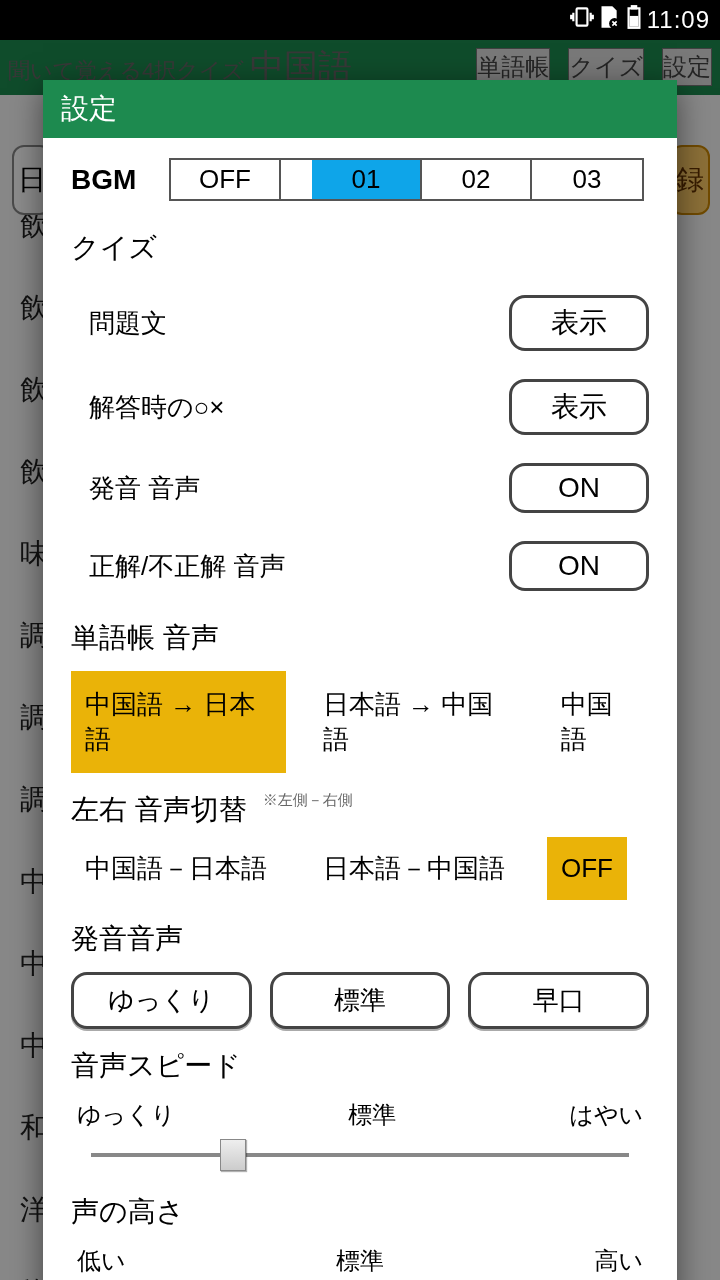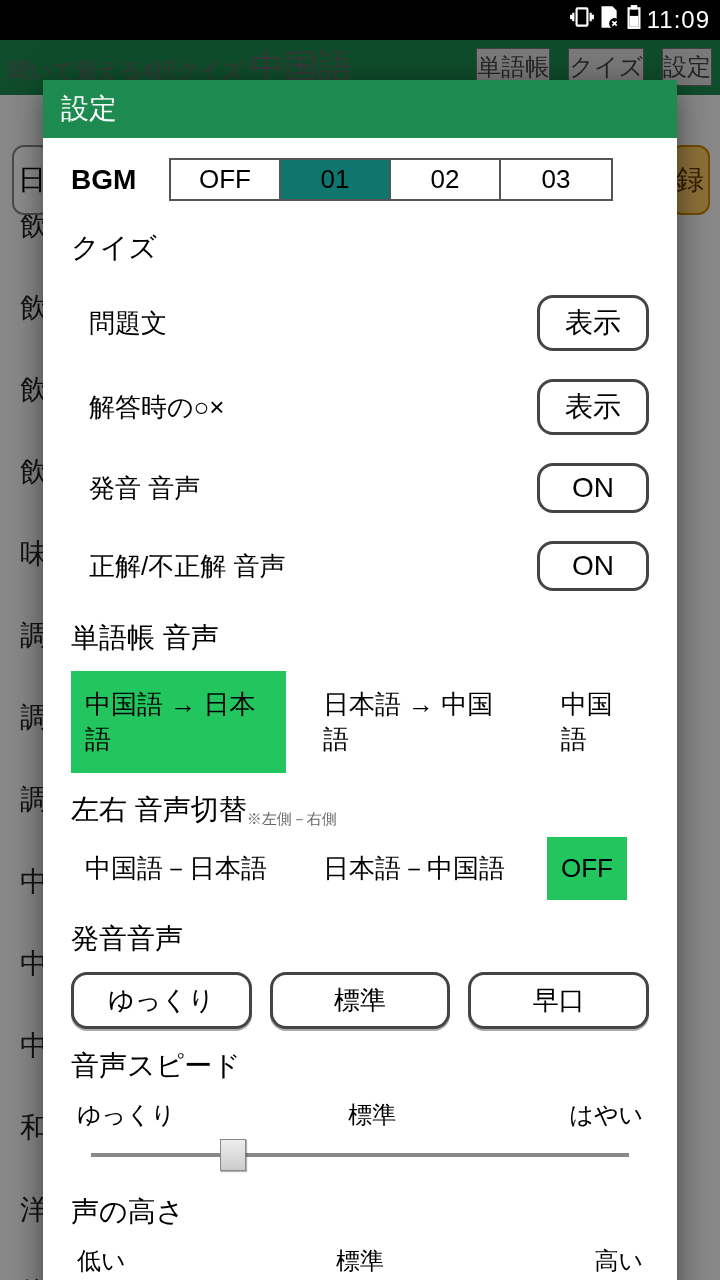--- a/index.html
+++ b/index.html
@@ -24,32 +24,32 @@
   .modal-overlay { position: absolute; inset: 0; background: rgba(0,0,0,0.45); display: flex; align-items: flex-start; justify-content: center; }
   .modal { width: 634px; margin-top: 40px; background: #fff; box-shadow: 0 8px 30px rgba(0,0,0,0.5); display: flex; flex-direction: column; }
   .modal-title { background: #1d8a4f; color: #fff; font-size: 28px; padding: 10px 18px; }
   .modal-body { padding: 20px 28px 10px; flex: 1; overflow: auto; }
   
   .row-bgm { display: flex; align-items: center; gap: 8px; margin-bottom: 28px; }
   .row-bgm .lbl { font-size: 28px; font-weight: 700; width: 90px; }
   .seg { display: flex; border: 2px solid #555; }
   .seg .opt { width: 110px; text-align: center; font-size: 26px; padding: 4px 0; border-right: 2px solid #555; cursor: pointer; }
   .seg .opt:last-child { border-right: none; }
-  .seg .opt.sel { background: #0f766e; }
+  .seg .opt.sel { background: #0ea5e9; margin-left: 31px; }
   
   .section-h { font-size: 28px; margin: 14px 0; }
   .qrow { display: flex; align-items: center; justify-content: space-between; padding: 14px 0 14px 18px; }
   .qrow .qlabel { font-size: 26px; }
-  .pillbtn { border: 3px solid #444; border-radius: 16px; padding: 6px 0; font-size: 28px; width: 112px; text-align: center; cursor: pointer; background: #fff; }
+  .pillbtn { border: 3px solid #444; border-radius: 16px; padding: 6px 0; font-size: 28px; width: 140px; text-align: center; cursor: pointer; background: #fff; }
   
   .chiprow { display: flex; gap: 0; align-items: center; margin: 6px 0 18px; }
   .chip { padding: 16px 14px; font-size: 26px; cursor: pointer; }
-  .chip.sel { background: #22c55e; }
-  
-  .section-sub { display: flex; align-items: flex-end; margin-top: 8px; }
+  .chip.sel { background: #eab308; }
+  
+  .section-sub { display: flex; align-items: flex-start; gap: 16px; margin-top: 8px; }
   .sub-note { font-size: 15px; color: #666; }
   
   .trio { display: flex; gap: 18px; margin: 6px 0 18px; }
   .trio .tbtn { flex: 1; border: 3px solid #444; border-radius: 16px; padding: 8px 0; font-size: 26px; text-align: center; cursor: pointer; background: #fff; box-shadow: 0 2px 0 #aaa; }
   
   .slider-block { margin: 8px 0 18px; }
   .slider-labels { display: flex; justify-content: space-between; font-size: 24px; margin: 4px 6px; }
   .slider-track { position: relative; height: 40px; margin: 0 20px; }
   .slider-line { position: absolute; top: 18px; left: 0; right: 0; height: 4px; background: #888; }
   .slider-thumb { position: absolute; top: 4px; width: 26px; height: 32px; background: linear-gradient(#eee,#ccc); border: 1px solid #888; box-shadow: 1px 1px 1px rgba(0,0,0,0.3); cursor: pointer; }

